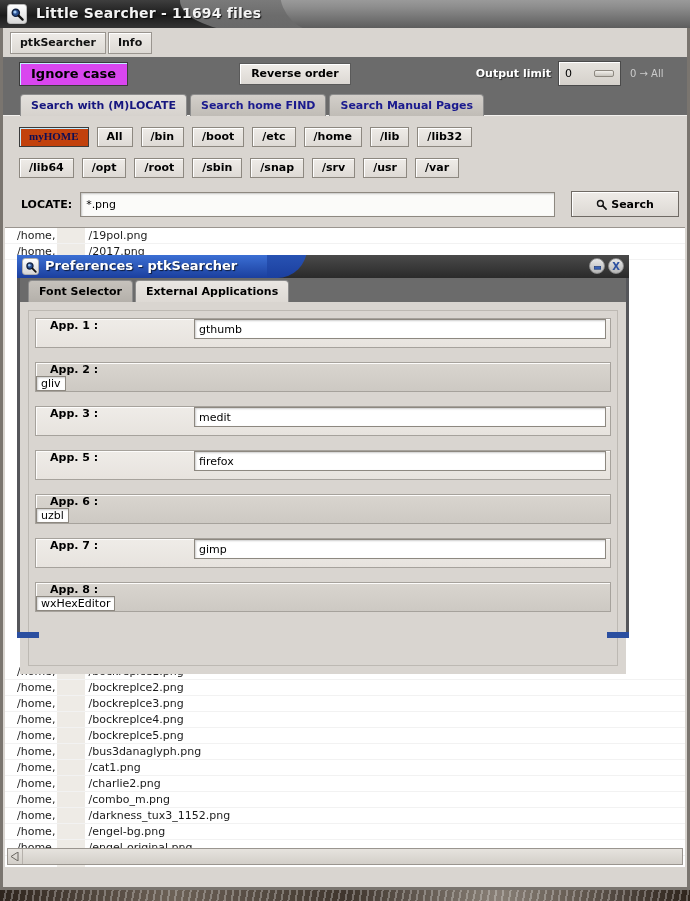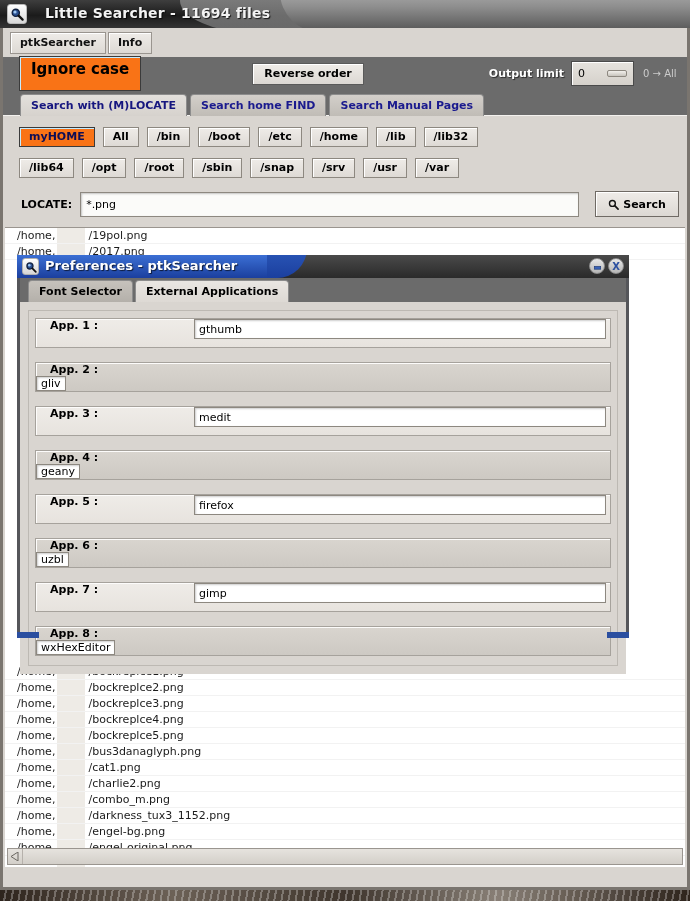--- a/index.html
+++ b/index.html
@@ -61,21 +61,20 @@
     border: 1px solid #b9b9b9;
     display: flex; align-items: center; justify-content: center;
   }
   .title-text {
     position: absolute; left: 36px; top: 5px;
     color: #f3f3f3;
     font-size: 14px; font-weight: bold;
     text-shadow: 1px 1px 1px rgba(0,0,0,.8);
     letter-spacing: .2px;
     z-index: 5;
-    margin-left: 9px;
   }
   .win-body {
     background: #d9d5d0;
     border-left: 3px solid #7a756f;
     border-right: 3px solid #7a756f;
     border-bottom: 3px solid #7a756f;
     height: 862px;
     position: relative;
   }
   .menubar {
@@ -92,25 +91,25 @@
     box-shadow: inset 1px 1px 0 #ffffff;
   }
   .toolbar {
     background: #6b6b6b;
     height: 33px;
     display: flex; align-items: center;
     padding: 0 8px;
     position: relative;
   }
   .btn-toggle {
-    background: #f97316;
+    background: #d946ef;
     border: 1px solid #3b3b3b;
     box-shadow: inset 1px 1px 0 #c5ecff;
-    padding: 3px 11px 12px;
-    font-weight: bold; font-size: 15px; color: #000;
+    padding: 3px 11px 4px;
+    font-weight: bold; font-size: 13px; color: #000;
   }
   .btn-plain {
     background: linear-gradient(180deg,#efece8,#dcd8d3);
     border: 1px solid #5a5a5a;
     box-shadow: inset 1px 1px 0 #ffffff;
     padding: 3px 11px 4px;
     font-weight: bold; font-size: 11px; color: #000;
   }
   .tb-label {
     color: #fff; font-weight: bold; font-size: 11px;
@@ -163,43 +162,44 @@
     display: flex; gap: 8px; padding: 3px 0 3px 16px; flex-wrap: nowrap;
   }
   .path-btn {
     background: linear-gradient(180deg,#efece8,#dedad5);
     border: 1px solid #8d8880;
     box-shadow: inset 1px 1px 0 #ffffff;
     padding: 2px 9px 3px;
     font-size: 11px; font-weight: bold; color: #000;
   }
   .path-btn.sel {
-    background: #f97316;
+    background: #c2410c;
     border: 1px solid #3b3b3b;
     box-shadow: inset 1px 1px 0 #c5ecff;
     color: #0d0d55;
+    font-family: Liberation Serif, serif;
   }
   .searchrow {
     display: flex; align-items: center; gap: 8px;
     padding: 10px 8px 10px 18px;
   }
   .searchrow .lbl { font-weight: bold; font-size: 11px; color:#000; }
   .search-input {
     flex: 1;
     height: 25px;
     background: #fbfbf9;
     border: 1px solid #8d8880;
     box-shadow: inset 1px 1px 2px rgba(0,0,0,.22);
     font-size: 11px; color: #000;
     padding: 0 5px;
     display: flex; align-items: center;
     margin-right: 8px;
   }
   .search-btn {
-    width: 84px; height: 26px;
+    width: 108px; height: 26px;
     background: linear-gradient(180deg,#efece8,#dcd8d3);
     border: 1px solid #6f6a64;
     box-shadow: inset 1px 1px 0 #fff;
     display: flex; align-items: center; justify-content: center; gap: 4px;
     font-weight: bold; font-size: 11px; color:#000;
   }
   
   .results {
     background: #ffffff;
     border-top: 1px solid #9a958f;
@@ -556,26 +556,20 @@
           </div>
         </div>
 
         <div class="app-row odd">
           <div class="app-label">App. 3 :</div>
           <div class="app-input">
             <span>medit</span>
           </div>
         </div>
 
-        <div class="app-row even">
-          <div class="app-label">App. 4 :</div>
-          <div class="app-input">
-            <span>geany</span>
-          </div>
-        </div>
 
         <div class="app-row odd">
           <div class="app-label">App. 5 :</div>
           <div class="app-input">
             <span>firefox</span>
           </div>
         </div>
 
         <div class="app-row even">
           <div class="app-label">App. 6 :</div>

